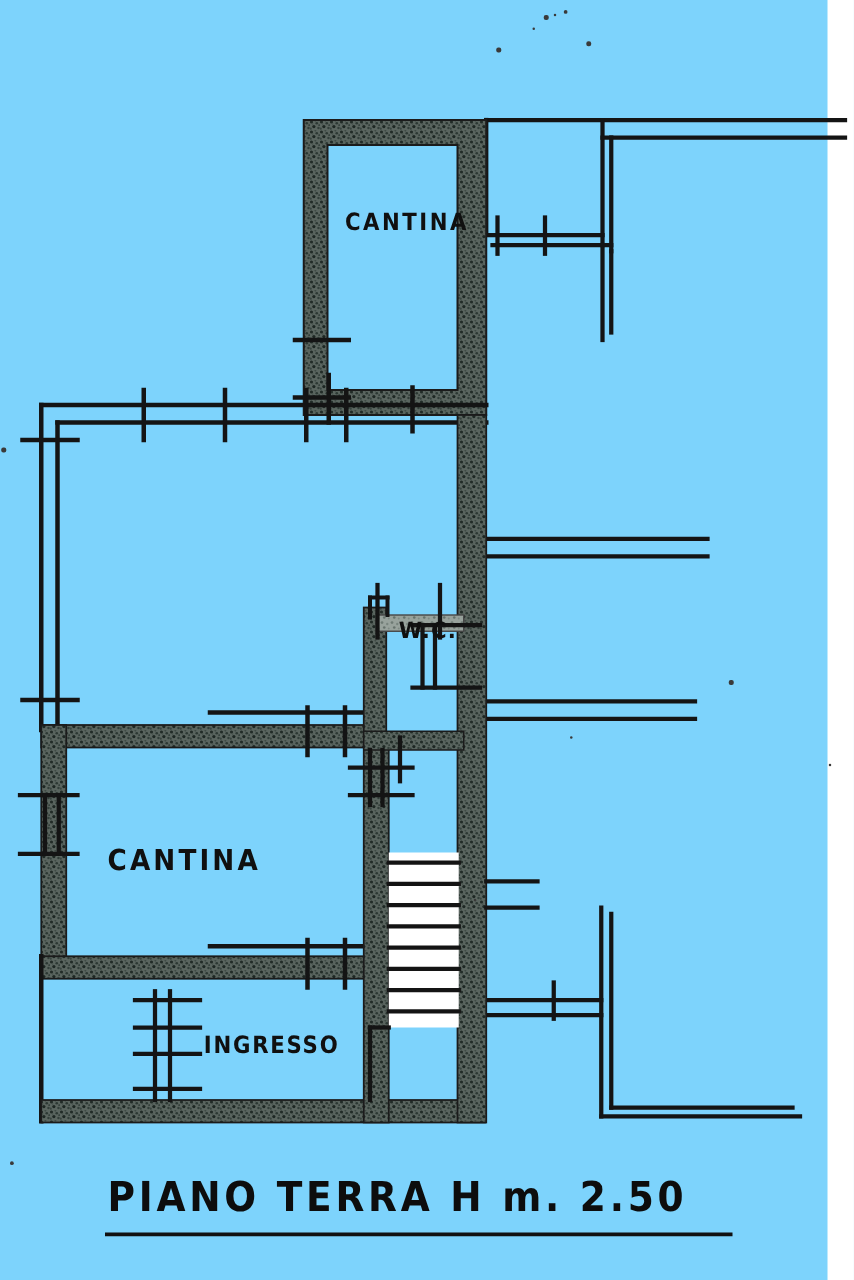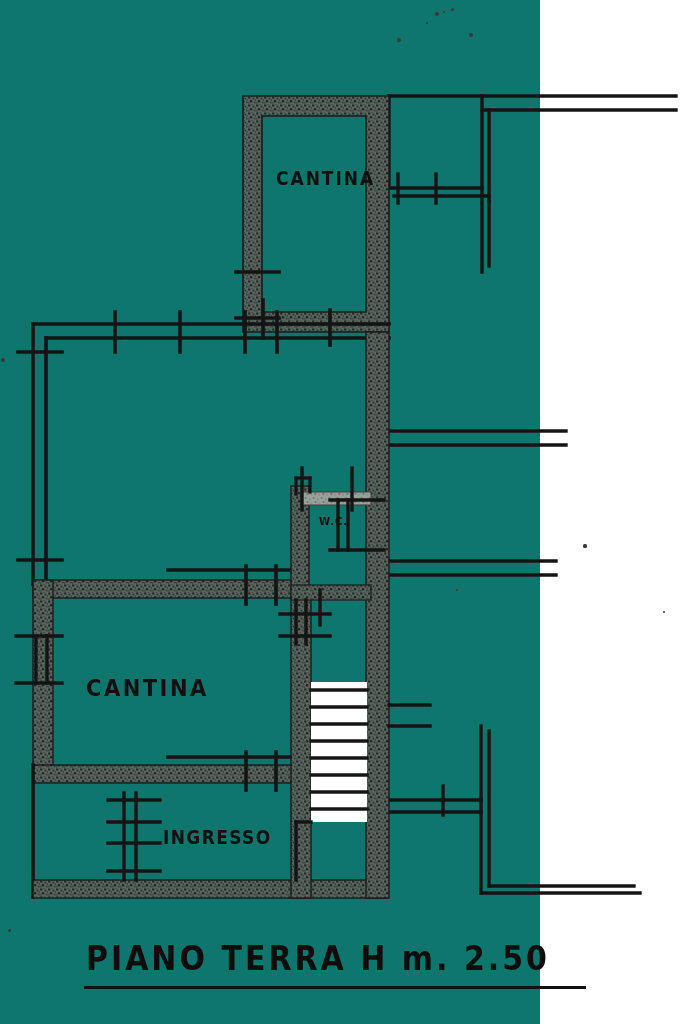--- a/index.html
+++ b/index.html
@@ -10,23 +10,23 @@
   }
   body {
     width: 683px;
     height: 1024px;
     font-family: "Liberation Sans", sans-serif;
     overflow: hidden;
     position: relative;
   }
   #plan-root {
     position: relative;
-    width: 540px;
+    width: 662px;
     height: 1024px;
-    background: #0f766e;
+    background: #7dd3fc;
   }
   #floorplan-svg {
     position: absolute;
     top: 0;
     left: 0;
     width: 683px;
     height: 1024px;
     display: block;
   }
   .room-label {
@@ -47,22 +47,22 @@
   }
   #label-cantina-bottom {
     left: 86px;
     top: 676px;
     font-size: 21px;
     letter-spacing: 2.5px;
     transform: scaleY(1.1);
   }
   #label-wc {
     left: 319px;
-    top: 516px;
-    font-size: 10px;
+    top: 495px;
+    font-size: 17px;
     letter-spacing: 1px;
     transform: scaleY(1.05);
   }
   #label-ingresso {
     left: 163px;
     top: 827px;
     font-size: 17px;
     letter-spacing: 1.4px;
     transform: scaleY(1.12);
   }

